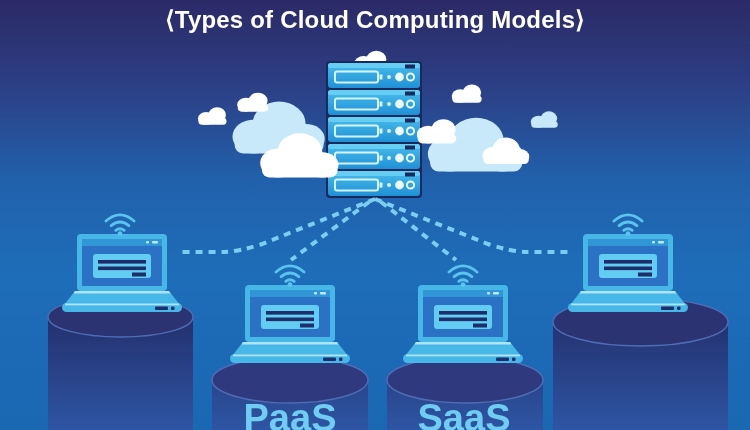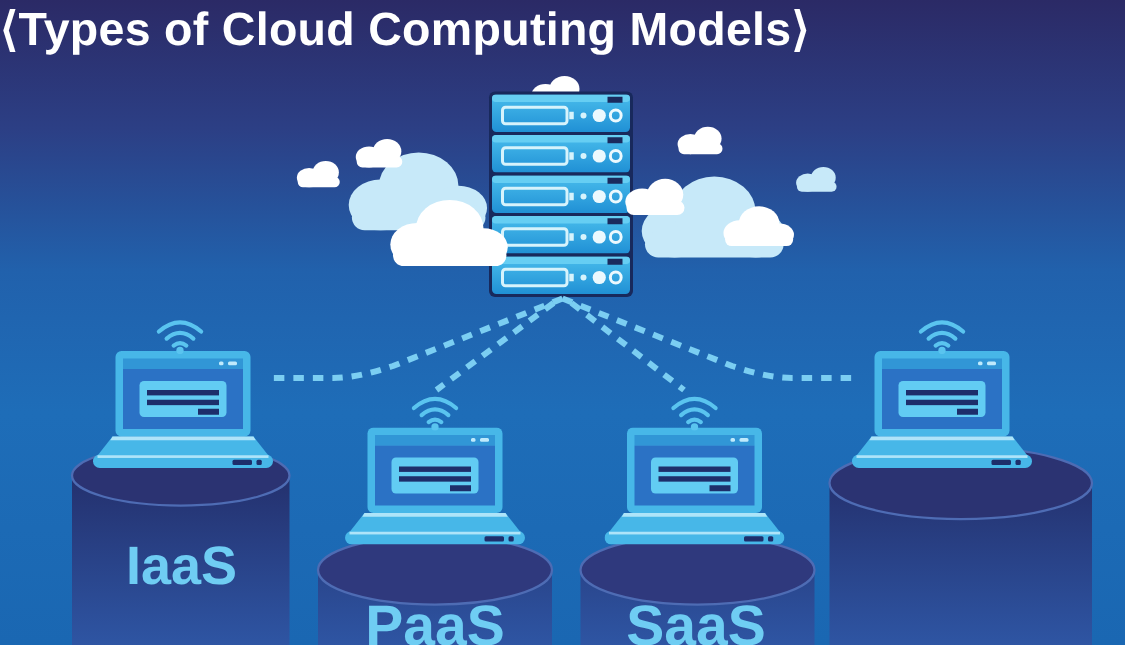--- a/index.html
+++ b/index.html
@@ -5,22 +5,23 @@
   html,body{margin:0;padding:0;background:#10204e;}
   .scene{
     position:relative;
     width:750px;height:430px;
     overflow:hidden;
     font-family:"Liberation Sans", sans-serif;
     background:linear-gradient(180deg,#2b2a66 0%,#2c3f85 20%,#2161ac 42%,#1e6db8 64%,#1a67b2 100%);
   }
   .title{
     position:absolute;left:0;top:0;width:100%;
+    text-align:center;
     color:#ffffff;
-    font-size:31px;font-weight:bold;
+    font-size:24px;font-weight:bold;
     line-height:40px;
     letter-spacing:0.2px;
     z-index:5;
   }
   svg.canvas{position:absolute;left:0;top:0;z-index:1;}
   .model-label{
     position:absolute;
     transform:translateX(-50%);
     color:#6fcdf3;
     font-weight:bold;
@@ -156,17 +157,16 @@
     <use href="#laptop" x="230" y="285" width="120" height="78"></use>
     <use href="#laptop" x="403" y="285" width="120" height="78"></use>
     <use href="#laptop" x="568" y="234" width="120" height="78"></use>
 
     <use href="#wifi" x="101" y="206" width="38" height="30"></use>
     <use href="#wifi" x="271" y="257" width="38" height="30"></use>
     <use href="#wifi" x="444" y="257" width="38" height="30"></use>
     <use href="#wifi" x="609" y="206" width="38" height="30"></use>
   </svg>
 
-  <div class="model-label label-iaas">IaaS</div>
   <div class="model-label label-paas">PaaS</div>
   <div class="model-label label-saas">SaaS</div>
 
 </div>
 
 </body></html>

